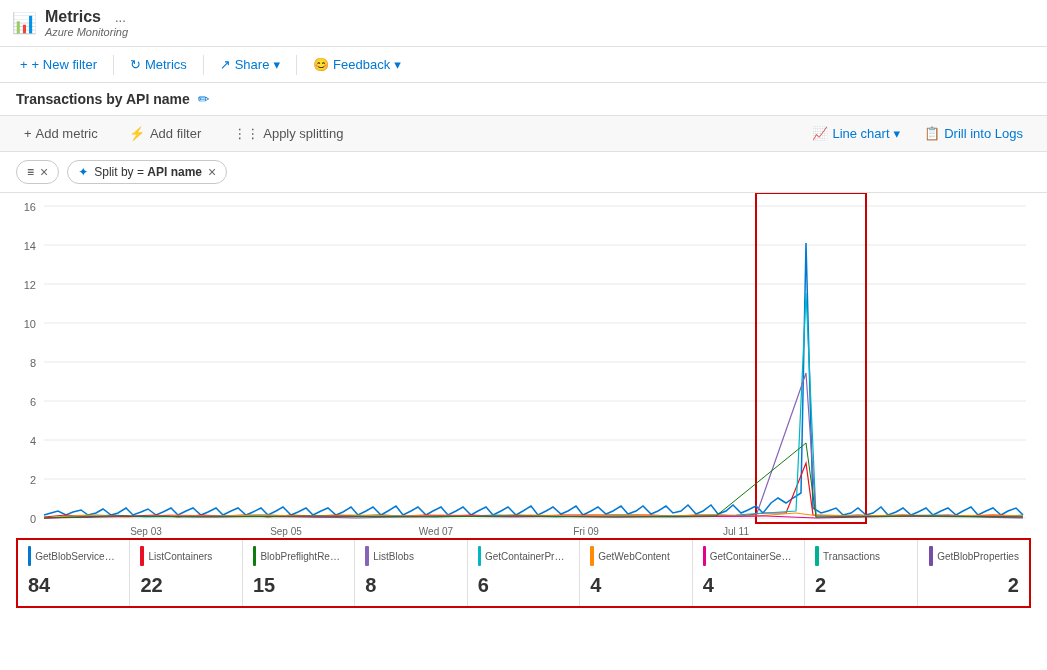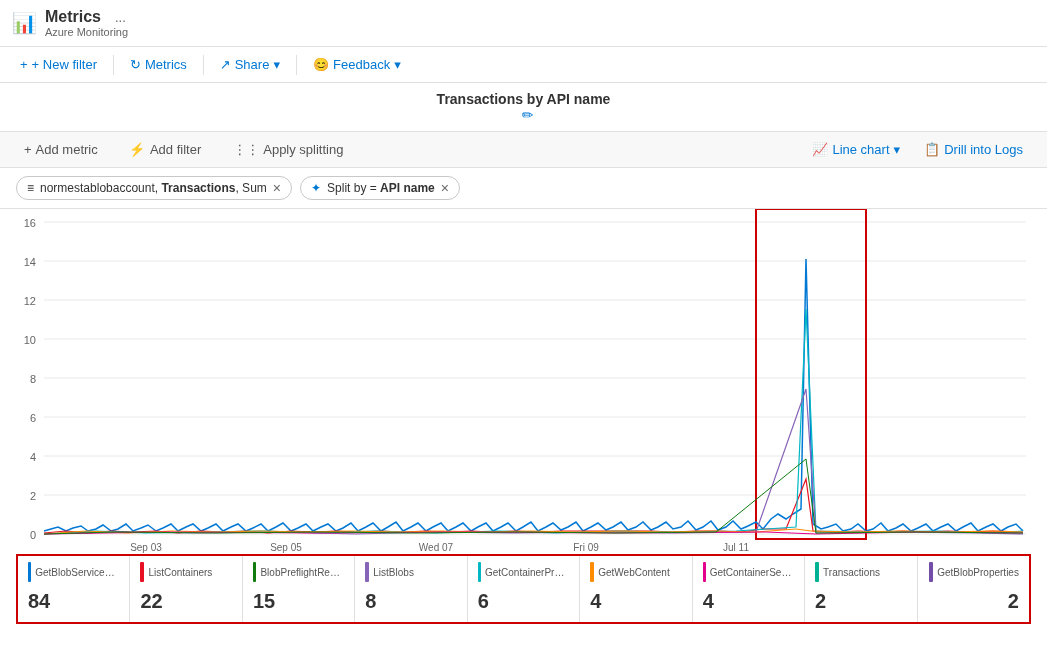--- a/index.html
+++ b/index.html
@@ -3,30 +3,30 @@
   <meta charset="utf-8">
   <style>
     * { box-sizing: border-box; margin: 0; padding: 0; }
     body { font-family: 'Segoe UI', Arial, sans-serif; font-size: 13px; background: #fff; color: #333; width: 1047px; height: 670px; overflow: hidden; }
 
     
     .header { display: flex; align-items: center; padding: 8px 12px; border-bottom: 1px solid #e0e0e0; }
     .header-icon { color: #0078d4; font-size: 20px; margin-right: 8px; }
     .header-title { font-size: 16px; font-weight: 600; color: #333; }
     .header-dots { color: #666; margin-left: 8px; cursor: pointer; }
-    .header-subtitle { font-size: 11px; color: #666; margin-left: 0; }
+    .header-subtitle { font-size: 11px; color: #666; margin-left: 0; font-style: italic; }
     .header-title-group { display: flex; flex-direction: column; }
 
     
     .toolbar { display: flex; align-items: center; padding: 6px 12px; border-bottom: 1px solid #e0e0e0; gap: 4px; }
     .toolbar-btn { display: flex; align-items: center; gap: 4px; padding: 4px 8px; border: none; background: none; cursor: pointer; color: #0078d4; font-size: 13px; border-radius: 2px; }
     .toolbar-separator { width: 1px; height: 20px; background: #e0e0e0; margin: 0 4px; }
 
     
-    .chart-title-bar { display: flex; align-items: center; padding: 8px 16px; border-bottom: 1px solid #e0e0e0; flex-direction: column; }
+    .chart-title-bar { display: flex; align-items: center; padding: 8px 16px; border-bottom: 1px solid #e0e0e0; }
     .chart-title { font-size: 14px; font-weight: 600; color: #333; }
     .edit-icon { color: #0078d4; margin-left: 8px; cursor: pointer; font-size: 14px; }
 
     
     .chart-options-bar { display: flex; align-items: center; justify-content: space-between; padding: 6px 16px; background: #f8f8f8; border-bottom: 1px solid #e0e0e0; }
     .chart-options-left { display: flex; align-items: center; gap: 16px; }
     .chart-options-right { display: flex; align-items: center; gap: 8px; }
     .options-btn { display: flex; align-items: center; gap: 4px; padding: 4px 8px; border: none; background: none; cursor: pointer; color: #555; font-size: 13px; }
     .chart-type-btn { display: flex; align-items: center; gap: 4px; padding: 4px 8px; border: none; background: none; cursor: pointer; color: #0078d4; font-size: 13px; }
     .drill-btn { display: flex; align-items: center; gap: 4px; padding: 4px 8px; border: none; background: none; cursor: pointer; color: #0078d4; font-size: 13px; }
@@ -116,21 +116,20 @@
     <button class="drill-btn">
       <span>📋</span>
       <span>Drill into Logs</span>
     </button>
   </div>
 </div>
 
 <div class="tags-bar">
   <div class="tag">
     <span>≡</span>
-    <span>normestablobaccount, <strong>Transactions</strong>, Sum</span>
     <span class="tag-x">×</span>
   </div>
   <div class="tag">
     <span style="color:#0078d4;">✦</span>
     <span>Split by = <strong>API name</strong></span>
     <span class="tag-x">×</span>
   </div>
 </div>
 
 <div class="chart-area">

